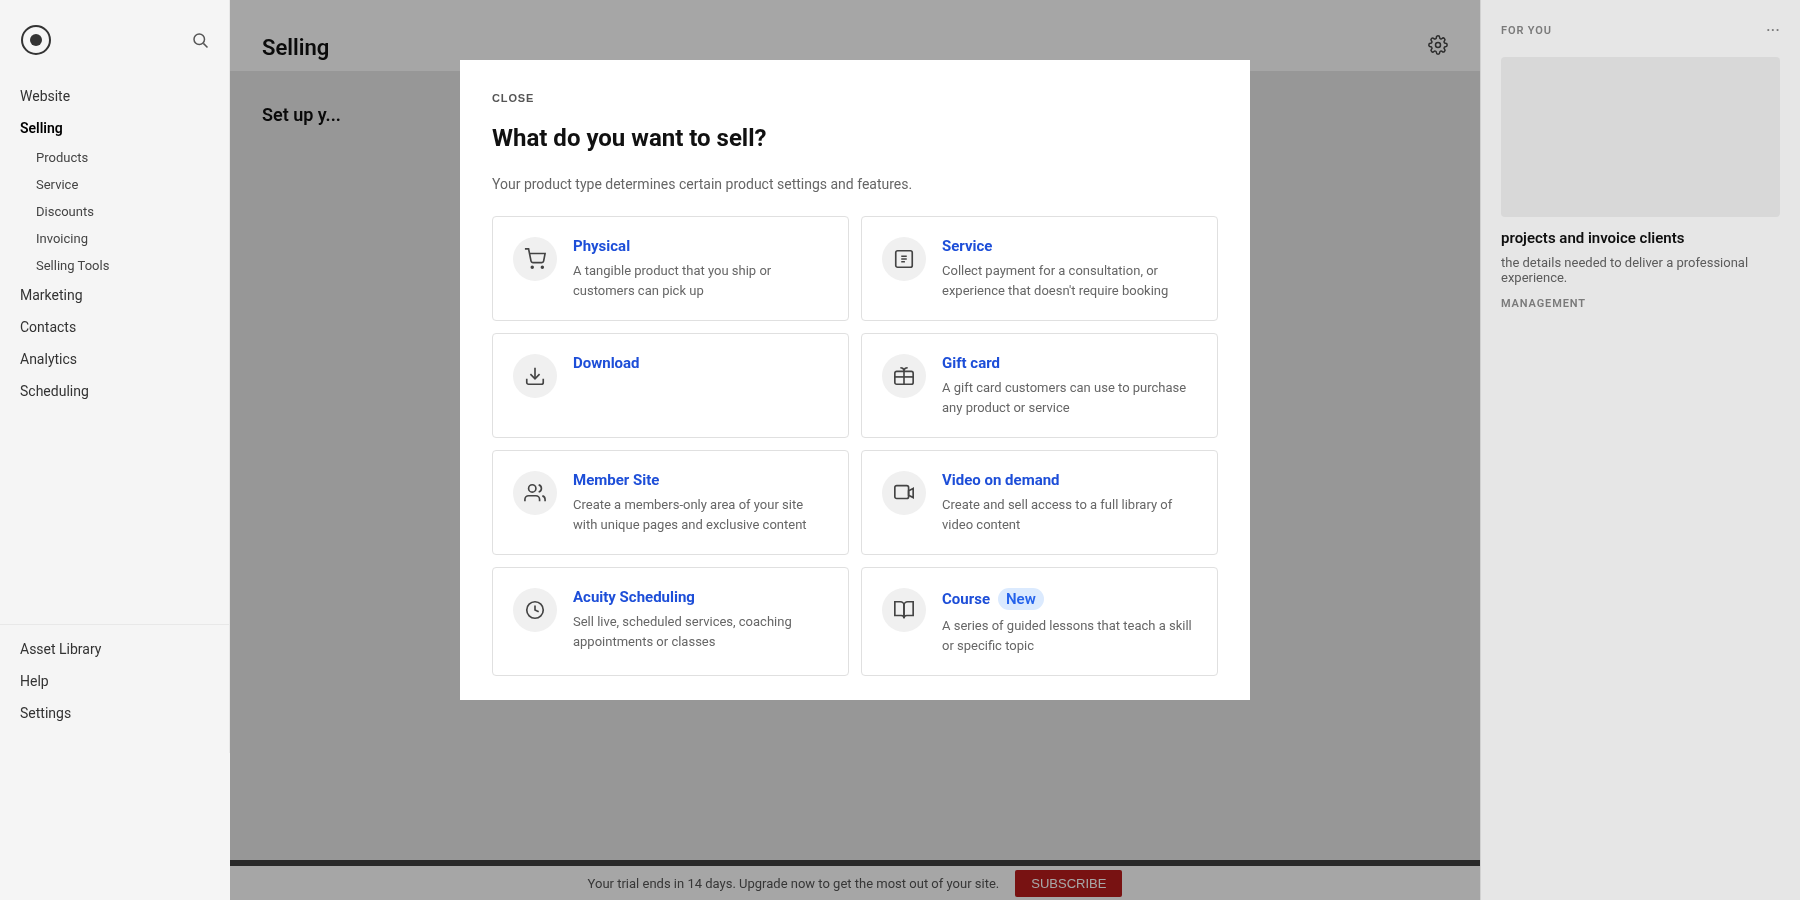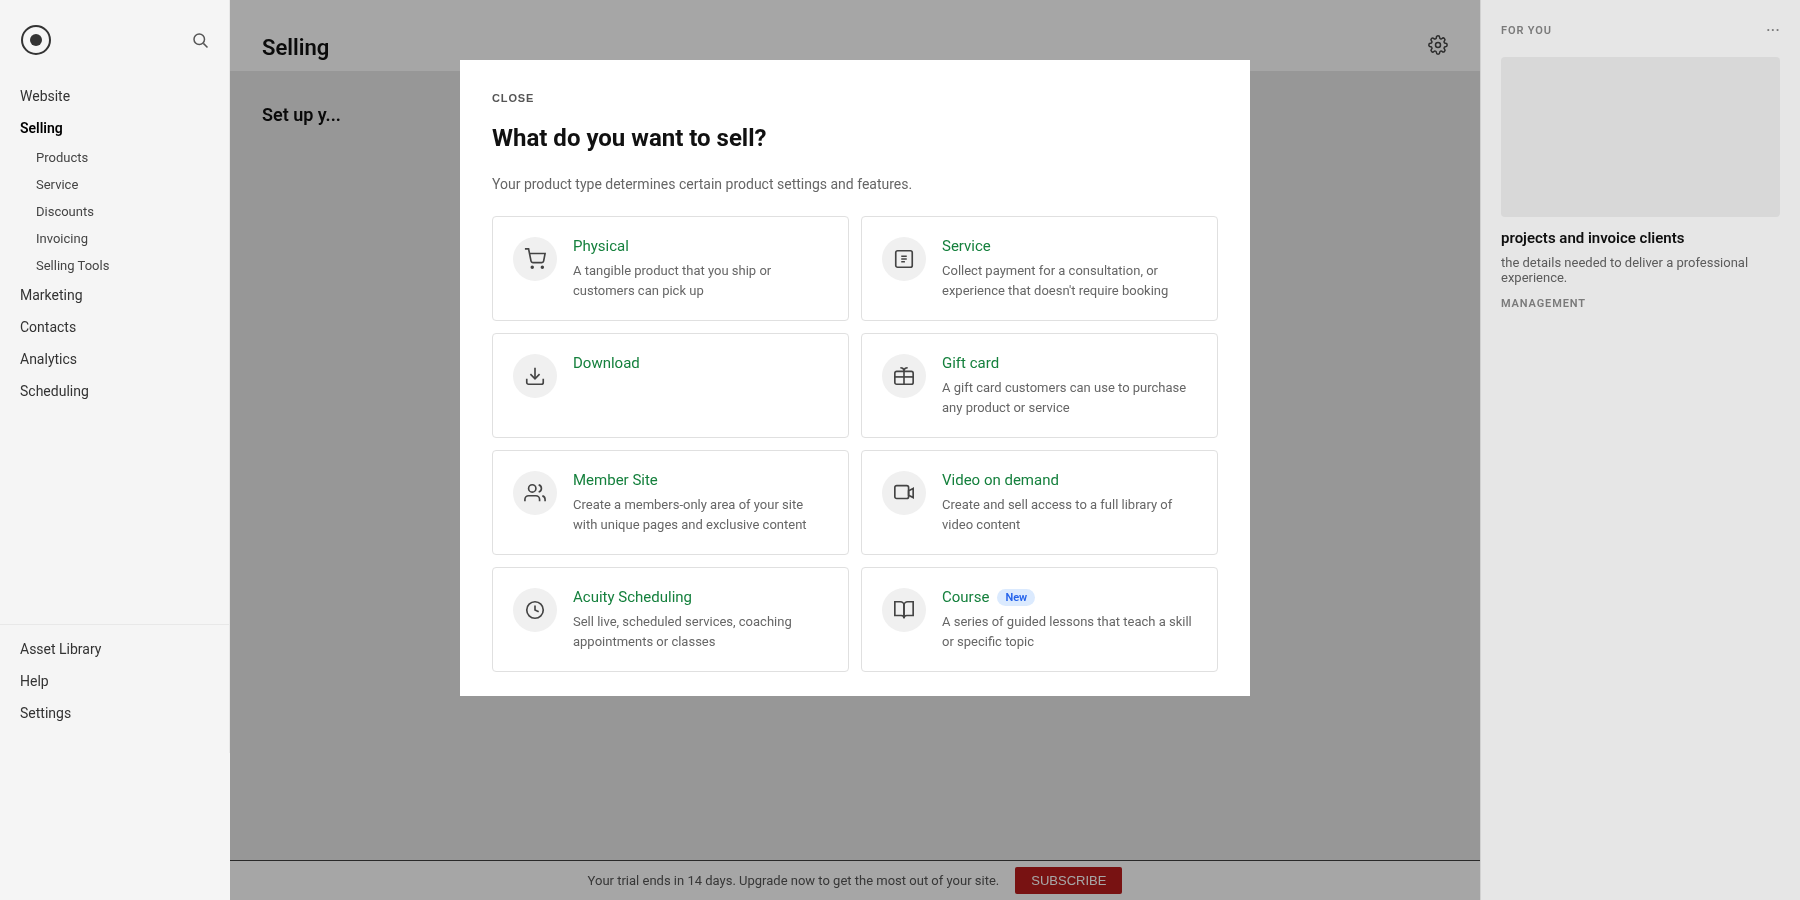--- a/index.html
+++ b/index.html
@@ -92,21 +92,21 @@
     .section-title { font-size: 18px; font-weight: 600; color: #111; margin-bottom: 16px; }
 
     
     .trial-bar {
       position: absolute;
       bottom: 0;
       left: 0;
       right: 0;
       height: 40px;
       background: #fff;
-      border-top: 1px solid #404040;
+      border-top: 6px solid #404040;
       display: flex;
       align-items: center;
       justify-content: center;
       gap: 16px;
       font-size: 13px;
       color: #555;
     }
     .subscribe-btn {
       background: #b91c1c;
       color: #fff;
@@ -193,27 +193,27 @@
     }
     .card-content { flex: 1; }
     .card-title-row {
       display: flex;
       align-items: center;
       gap: 8px;
       margin-bottom: 6px;
     }
     .card-title {
       font-size: 15px;
-      font-weight: 400;
-      color: #15803d;
+      font-weight: 700;
+      color: #1d4ed8;
     }
     .badge-new {
       background: #dbeafe;
       color: #2563eb;
-      font-size: 11px;
+      font-size: 15px;
       font-weight: 600;
       padding: 2px 8px;
       border-radius: 20px;
     }
     .card-desc {
       font-size: 13px;
       color: #666;
       line-height: 1.5;
     }
 

